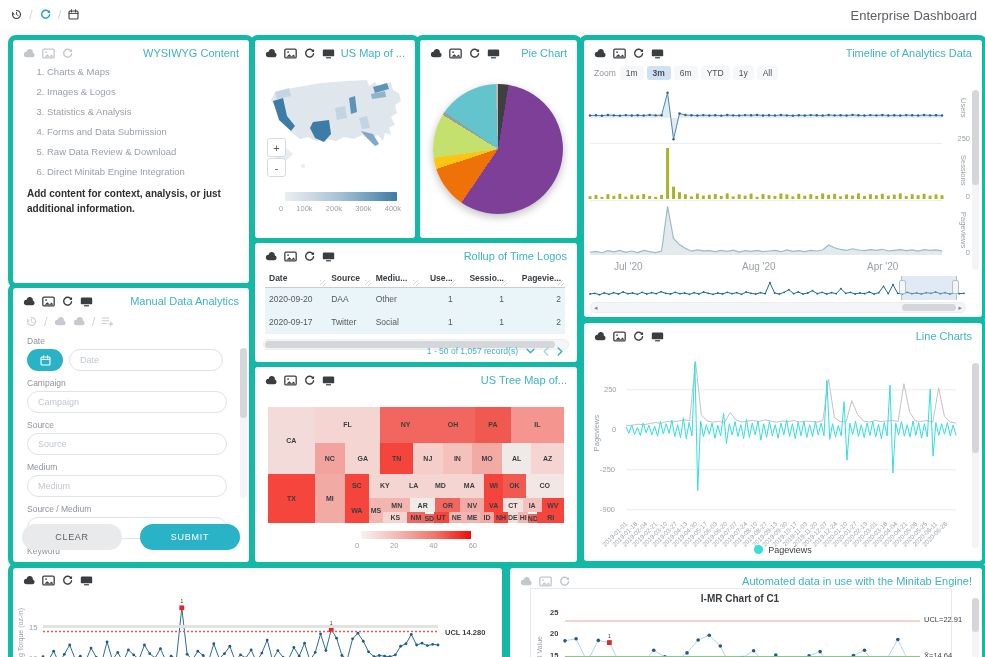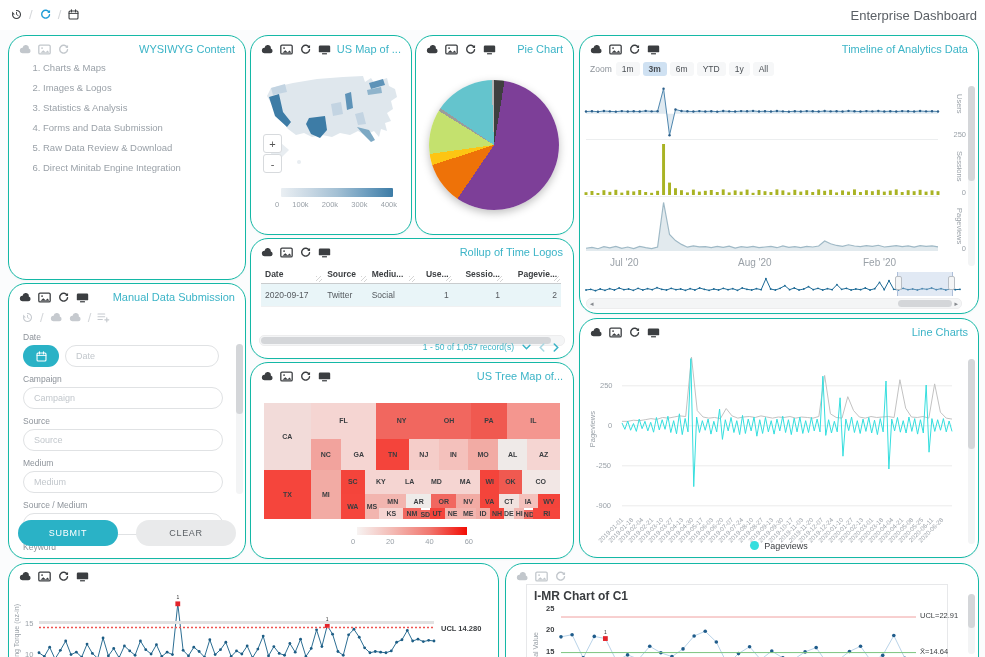--- a/index.html
+++ b/index.html
@@ -2,21 +2,21 @@
 <html><head>
 <meta charset="utf-8">
 <style>
   html,body{margin:0;padding:0;background:#fff;}
   .page{position:relative;width:985px;height:657px;overflow:hidden;background:#fbfcfd;
         font-family:"Liberation Sans",sans-serif;color:#444;}
   .topbar{position:absolute;left:0;top:0;width:985px;height:30px;background:#fff;}
   .tb-icons{position:absolute;left:10px;top:7px;display:flex;align-items:center;gap:6px;}
   .tb-sep{color:#d4d7da;font-size:13px;}
   .app-title{position:absolute;right:8px;top:8px;font-size:13px;color:#5b6066;}
-  .panel{position:absolute;background:#fff;border:1px solid #14b8a6;border-radius:18px;
+  .panel{position:absolute;background:#fff;border:5px solid #14b8a6;border-radius:8px;
          box-shadow:0 1px 2px rgba(0,0,0,.03);overflow:hidden;}
   .phead{display:flex;justify-content:space-between;align-items:center;padding:7px 10px 3px 10px;}
   .picons{display:flex;align-items:center;gap:6px;color:#3b3e41;}
   .light .picons{color:#c2c7cc;}
   .pic{display:inline-block;line-height:0;}
   .pic svg{width:13px;height:11px;fill:currentColor;stroke-linecap:round;}
   .ptitle{font-size:11px;color:#3cb4c7;white-space:nowrap;}
   
   .wys-h{font-size:15px;font-weight:bold;color:#2d2f31;margin:10px 14px 4px;}
   .wys-ol{margin:4px 0 6px 0;padding-left:34px;font-size:9.5px;color:#9aa1a8;}
@@ -80,21 +80,21 @@
   .tmap{position:absolute;}
   .tmtile{position:absolute;display:flex;align-items:center;justify-content:center;
           font-size:7px;font-weight:bold;color:#3a3d40;overflow:hidden;}
   .tmlegend{position:absolute;height:8px;background:linear-gradient(to right,#f7f3f2,#f3b8b2,#f1756d,#f20d05);}
   
   .csvg{position:absolute;overflow:visible;}
   .lx{position:absolute;width:64px;text-align:right;font-size:6.3px;color:#9aa1a8;
       transform:rotate(-45deg);transform-origin:100% 50%;white-space:nowrap;}
   .legend-dot{display:inline-block;width:9px;height:9px;border-radius:50%;background:#35dede;margin-right:5px;vertical-align:-1px;}
   .chlab{position:absolute;font-size:7.5px;color:#3b3e41;white-space:nowrap;}
-  .charttitle{position:absolute;font-size:12px;font-weight:bold;color:#3a3d40;text-align:left;padding-left:8px;}
+  .charttitle{position:absolute;font-size:10px;font-weight:bold;color:#3a3d40;text-align:center;}
   .plotbox{position:absolute;border:1px solid #e7e8ea;}
 </style>
 </head>
 <body>
 
 <div class="page">
 
   <div class="topbar">
     <div class="tb-icons">
       <span class="pic" style="color:#3b3e41"><svg viewBox="0 0 16 16">
@@ -136,20 +136,21 @@
       <span class="ptitle">WYSIWYG Content</span>
     </div>
     <ol class="wys-ol" id="wys-list">
         <li>Charts &amp; Maps</li>
         <li>Images &amp; Logos</li>
         <li>Statistics &amp; Analysis</li>
         <li>Forms and Data Submission</li>
         <li>Raw Data Review &amp; Download</li>
         <li>Direct Minitab Engine Integration</li>
       </ol>
+    <div class="wys-note">Add content for context, analysis, or just additional information.</div>
   </div>
 
   <div class="panel" style="left:8px;top:283px;width:236px;height:274px">
     <div class="phead">
       <span class="picons">
         <span class="pic"><svg viewBox="0 0 16 12">
               <path d="M4.6 10.6h6.9a2.9 2.9 0 0 0 .6-5.7A3.9 3.9 0 0 0 4.4 3.7a3.3 3.3 0 0 0 .2 6.9z"></path>
             </svg></span>
         <span class="pic"><svg viewBox="0 0 16 13">
               <rect x="1" y="1" width="14" height="11" rx="1.5" fill="none" stroke="currentColor" stroke-width="1.6"></rect>
@@ -158,21 +159,21 @@
             </svg></span>
         <span class="pic"><svg viewBox="0 0 14 14">
               <path d="M11.6 4.3A5 5 0 1 0 12.1 7.4" fill="none" stroke="currentColor" stroke-width="1.8"></path>
               <path d="M12.8 1.2v3.6H9.2z"></path>
             </svg></span>
         <span class="pic"><svg viewBox="0 0 16 13">
               <rect x="1" y="1.5" width="14" height="8.5" rx="1.5"></rect>
               <rect x="5" y="11" width="6" height="1.5"></rect>
             </svg></span>
       </span>
-      <span class="ptitle">Manual Data Submission</span>
+      <span class="ptitle">Manual Data Analytics</span>
     </div>
     <div class="ftools">
       <span class="pic"><svg viewBox="0 0 16 16">
             <path d="M8 2.2a5.8 5.8 0 1 1-5.8 5.8" fill="none" stroke="currentColor" stroke-width="1.6"></path>
             <path d="M1.6 3.8v4.2h4z"></path>
             <path d="M8 4.8V8l2.4 1.5" fill="none" stroke="currentColor" stroke-width="1.3"></path>
           </svg></span>
       <span class="tb-sep">/</span>
       <span class="pic"><svg viewBox="0 0 16 12">
             <path d="M4.6 10.6h6.9a2.9 2.9 0 0 0 .6-5.7A3.9 3.9 0 0 0 4.4 3.7a3.3 3.3 0 0 0 .2 6.9z"></path>
@@ -200,22 +201,22 @@
     <div class="flabel">Campaign</div>
     <input class="finput" placeholder="Campaign" style="">
     <div class="flabel">Source</div>
     <input class="finput" placeholder="Source" style="">
     <div class="flabel">Medium</div>
     <input class="finput" placeholder="Medium" style="">
     <div class="flabel">Source / Medium</div>
     <input class="finput" placeholder="Source / Medium" style="">
     <div class="flabel">Keyword</div>
     <div class="btnrow">
+      <button class="btn btn-clear">CLEAR</button>
       <button class="btn btn-submit">SUBMIT</button>
-      <button class="btn btn-clear">CLEAR</button>
     </div>
     <div class="vsb" style="right:2px;top:60px;height:150px">
         <div class="vsb-thumb" style="top:0;height:70px"></div>
       </div>
   </div>
 
   <div class="panel" style="left:250px;top:35px;width:160px;height:198px">
     <div class="phead">
       <span class="picons">
         <span class="pic"><svg viewBox="0 0 16 12">
@@ -315,20 +316,28 @@
           <tr id="rt-head">
             <th>Date<span class="resz"></span></th>
             <th>Source<span class="resz"></span></th>
             <th>Mediu...<span class="resz"></span></th>
             <th class="num">Use...<span class="resz"></span></th>
             <th class="num">Sessio...<span class="resz"></span></th>
             <th class="num">Pagevie...<span class="resz"></span></th>
           </tr>
         </thead>
       <tbody id="rt-body">
+          <tr class="stripe">
+            <td>2020-09-20</td>
+            <td>DAA</td>
+            <td>Other</td>
+            <td class="num">1</td>
+            <td class="num">1</td>
+            <td class="num">2</td>
+          </tr>
           <tr class="stripe">
             <td>2020-09-17</td>
             <td>Twitter</td>
             <td>Social</td>
             <td class="num">1</td>
             <td class="num">1</td>
             <td class="num">2</td>
           </tr>
         </tbody>
     </table>
@@ -594,21 +603,21 @@
         <polyline points="0,49.22666666666667 5.966101694915254,48.36 11.932203389830509,49.74666666666667 17.898305084745765,47.666666666666664 23.864406779661017,48.88 29.83050847457627,47.32 35.79661016949153,49.4 41.76271186440678,48.013333333333335 47.728813559322035,49.57333333333333 53.694915254237294,47.49333333333333 59.66101694915254,48.70666666666666 65.62711864406779,49.57333333333333 71.59322033898306,48.013333333333335 77.5593220338983,3.4666666666666686 83.52542372881356,35.53333333333333 89.4915254237288,41.6 95.45762711864407,45.413333333333334 101.42372881355932,48.18666666666667 107.38983050847459,46.8 113.35593220338983,47.84 119.32203389830508,47.666666666666664 125.28813559322033,48.70666666666666 131.25423728813558,47.32 137.22033898305085,48.36 143.18644067796612,47.14666666666667 149.15254237288136,49.053333333333335 155.1186440677966,47.666666666666664 161.08474576271186,48.36 167.05084745762713,47.32 173.0169491525424,48.70666666666666 178.9830508474576,48.013333333333335 184.9491525423729,47.32 190.91525423728814,48.70666666666666 196.88135593220338,46.973333333333336 202.84745762711864,48.36 208.81355932203388,47.666666666666664 214.77966101694918,48.70666666666666 220.74576271186442,47.32 226.71186440677965,48.013333333333335 232.67796610169492,46.973333333333336 238.64406779661016,41.946666666666665 244.61016949152543,44.72 250.57627118644066,46.45333333333333 256.5423728813559,47.32 262.50847457627117,45.76 268.47457627118644,46.973333333333336 274.4406779661017,47.666666666666664 280.40677966101697,46.626666666666665 286.37288135593224,47.32 292.33898305084745,46.28 298.3050847457627,48.013333333333335 304.271186440678,47.32 310.2372881355932,46.626666666666665 316.2033898305085,47.666666666666664 322.1694915254237,46.973333333333336 328.135593220339,48.013333333333335 334.10169491525426,46.626666666666665 340.06779661016947,47.32 346.0338983050848,46.973333333333336 352,47.84" fill="none" stroke="#9fb9c6" stroke-width="1.2"></polyline>
       </svg>
     <div class="axlab" style="right:14px;top:58px">Users</div>
     <div class="tick" style="right:12px;top:94px">250</div>
     <div class="axlab" style="right:14px;top:115px">Sessions</div>
     <div class="tick" style="right:12px;top:152px">0</div>
     <div class="axlab" style="right:14px;top:172px">Pageviews</div>
     <div class="tick" style="right:12px;top:208px">0</div>
     <div class="xlabs" style="left:30px;top:221px">Jul '20</div>
     <div class="xlabs" style="left:158px;top:221px">Aug '20</div>
-    <div class="xlabs" style="left:283px;top:221px">Feb '20</div>
+    <div class="xlabs" style="left:283px;top:221px">Apr '20</div>
     <svg class="csvg" id="tl-nav" style="left:6px;top:238px;width:374px;height:20px" viewBox="0 0 374 20">
         <polyline points="0,16 4.734177215189874,15.333333333333332 9.468354430379748,16.666666666666668 14.202531645569621,15 18.936708860759495,16.333333333333332 23.67088607594937,14.666666666666668 28.405063291139243,16 33.139240506329116,14 37.87341772151899,15.666666666666666 42.60759493670886,15 47.34177215189874,16.333333333333332 52.075949367088604,14.333333333333334 56.810126582278485,16 61.54430379746835,14.666666666666668 66.27848101265823,15.666666666666666 71.0126582278481,13.666666666666668 75.74683544303798,15.333333333333332 80.48101265822785,16 85.21518987341771,14.333333333333334 89.9493670886076,15.666666666666666 94.68354430379748,15 99.41772151898734,16.333333333333332 104.15189873417721,14.666666666666668 108.88607594936708,16 113.62025316455697,14 118.35443037974684,15.333333333333332 123.0886075949367,16.333333333333332 127.82278481012658,15 132.55696202531647,16 137.29113924050634,14.333333333333334 142.0253164556962,15.666666666666666 146.75949367088606,14.666666666666668 151.49367088607596,16.333333333333332 156.22784810126583,14 160.9620253164557,15.333333333333332 165.69620253164555,16 170.43037974683543,14.666666666666668 175.16455696202533,15.666666666666666 179.8987341772152,4.666666666666666 184.63291139240508,15 189.36708860759495,16 194.1012658227848,14.333333333333334 198.83544303797467,11.666666666666666 203.56962025316457,15.666666666666666 208.30379746835442,14 213.03797468354432,16 217.77215189873417,15 222.50632911392404,12.666666666666668 227.24050632911394,15.666666666666666 231.9746835443038,14.333333333333334 236.7088607594937,16 241.44303797468353,14.666666666666668 246.1772151898734,15.666666666666666 250.9113924050633,10.666666666666666 255.64556962025316,15.333333333333332 260.37974683544303,14.333333333333334 265.11392405063293,16 269.8481012658228,15 274.5822784810127,15.666666666666666 279.3164556962025,14 284.0506329113924,16 288.7848101265823,14.666666666666668 293.5189873417721,8.333333333333332 298.253164556962,15.666666666666666 302.9873417721519,6.666666666666668 307.72151898734177,15.333333333333332 312.45569620253167,16 317.1898734177215,14.333333333333334 321.9240506329114,15.666666666666666 326.65822784810126,15 331.3924050632911,16 336.126582278481,14.666666666666668 340.86075949367086,15.333333333333332 345.59493670886076,14 350.32911392405066,15.666666666666666 355.0632911392405,14.666666666666668 359.7974683544304,16 364.53164556962025,15 369.26582278481015,15.666666666666666 374,15.333333333333332" fill="none" stroke="#1d6a96" stroke-width="1"></polyline>
         <circle cx="0" cy="16" r="0.9" fill="#1d6a96"></circle>
         <circle cx="4.734177215189874" cy="15.333333333333332" r="0.9" fill="#1d6a96"></circle>
         <circle cx="9.468354430379748" cy="16.666666666666668" r="0.9" fill="#1d6a96"></circle>
         <circle cx="14.202531645569621" cy="15" r="0.9" fill="#1d6a96"></circle>
         <circle cx="18.936708860759495" cy="16.333333333333332" r="0.9" fill="#1d6a96"></circle>
         <circle cx="23.67088607594937" cy="14.666666666666668" r="0.9" fill="#1d6a96"></circle>
         <circle cx="28.405063291139243" cy="16" r="0.9" fill="#1d6a96"></circle>
         <circle cx="33.139240506329116" cy="14" r="0.9" fill="#1d6a96"></circle>
@@ -895,20 +904,21 @@
         <span class="pic"><svg viewBox="0 0 16 13">
               <rect x="1" y="1" width="14" height="11" rx="1.5" fill="none" stroke="currentColor" stroke-width="1.6"></rect>
               <circle cx="5" cy="4.8" r="1.1"></circle>
               <path d="M3 10.5l3.5-3 2.8 2.3 2.7-2.2 1.8 2.9z"></path>
             </svg></span>
         <span class="pic"><svg viewBox="0 0 14 14">
               <path d="M11.6 4.3A5 5 0 1 0 12.1 7.4" fill="none" stroke="currentColor" stroke-width="1.8"></path>
               <path d="M12.8 1.2v3.6H9.2z"></path>
             </svg></span>
       </span>
+      <span class="ptitle">Automated data in use with the Minitab Engine!</span>
     </div>
     <div class="plotbox" style="left:20px;top:20px;width:420px;height:170px"></div>
     <div class="charttitle" style="left:20px;top:25px;width:420px">I-MR Chart of C1</div>
     <div class="axlab" style="left:26px;top:68px;transform:rotate(180deg);font-size:7px">Individual Value</div>
     <div class="tick" style="left:40px;top:40px;font-weight:bold;color:#3a3d40">25</div>
     <div class="tick" style="left:40px;top:61px;font-weight:bold;color:#3a3d40">20</div>
     <div class="tick" style="left:40px;top:83px;font-weight:bold;color:#3a3d40">15</div>
     <svg class="csvg" id="imr-chart" style="left:55px;top:38px;width:355px;height:120px" viewBox="0 0 355 120">
         <polyline points="0,34.838709677419345 11.09375,32.68817204301074 22.1875,55.91397849462365 33.28125,34.40860215053763 44.375,36.55913978494624 55.46875,58.924731182795696 66.5625,52.9032258064516 77.65625,57.20430107526881 88.75,44.3010752688172 99.84375,50.752688172042994 110.9375,54.623655913978496 122.03125,46.881720430107535 133.125,33.97849462365592 144.21875,29.247311827956977 155.3125,39.999999999999986 166.40625,62.36559139784946 177.5,51.61290322580645 188.59375,44.73118279569891 199.6875,57.634408602150536 210.78125,49.03225806451613 221.875,55.91397849462365 232.96875,57.20430107526881 244.0625,49.892473118279554 255.15625,45.59139784946235 266.25,61.505376344086024 277.34375,58.064516129032256 288.4375,49.462365591397855 299.53125,44.3010752688172 310.625,59.78494623655913 321.71875,53.33333333333333 332.8125,33.54838709677418 343.90625,56.344086021505376 355,58.49462365591397" fill="none" stroke="#b9d3e8" stroke-width="1"></polyline>
         <circle cx="0" cy="34.838709677419345" r="1.8" fill="#1f5c8b"></circle>

